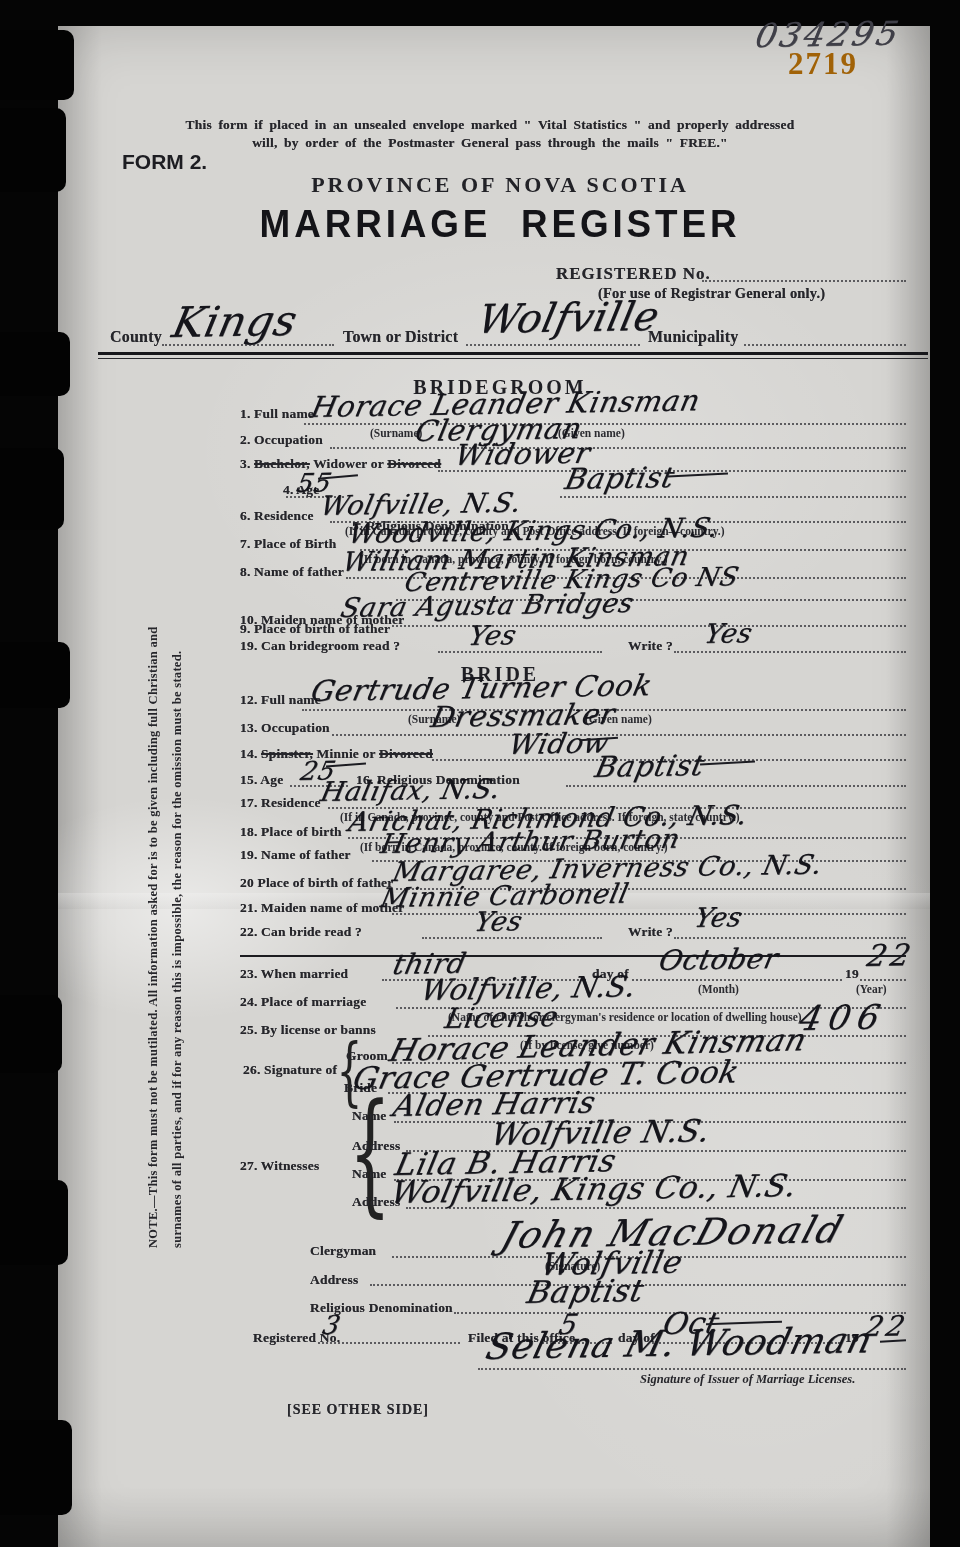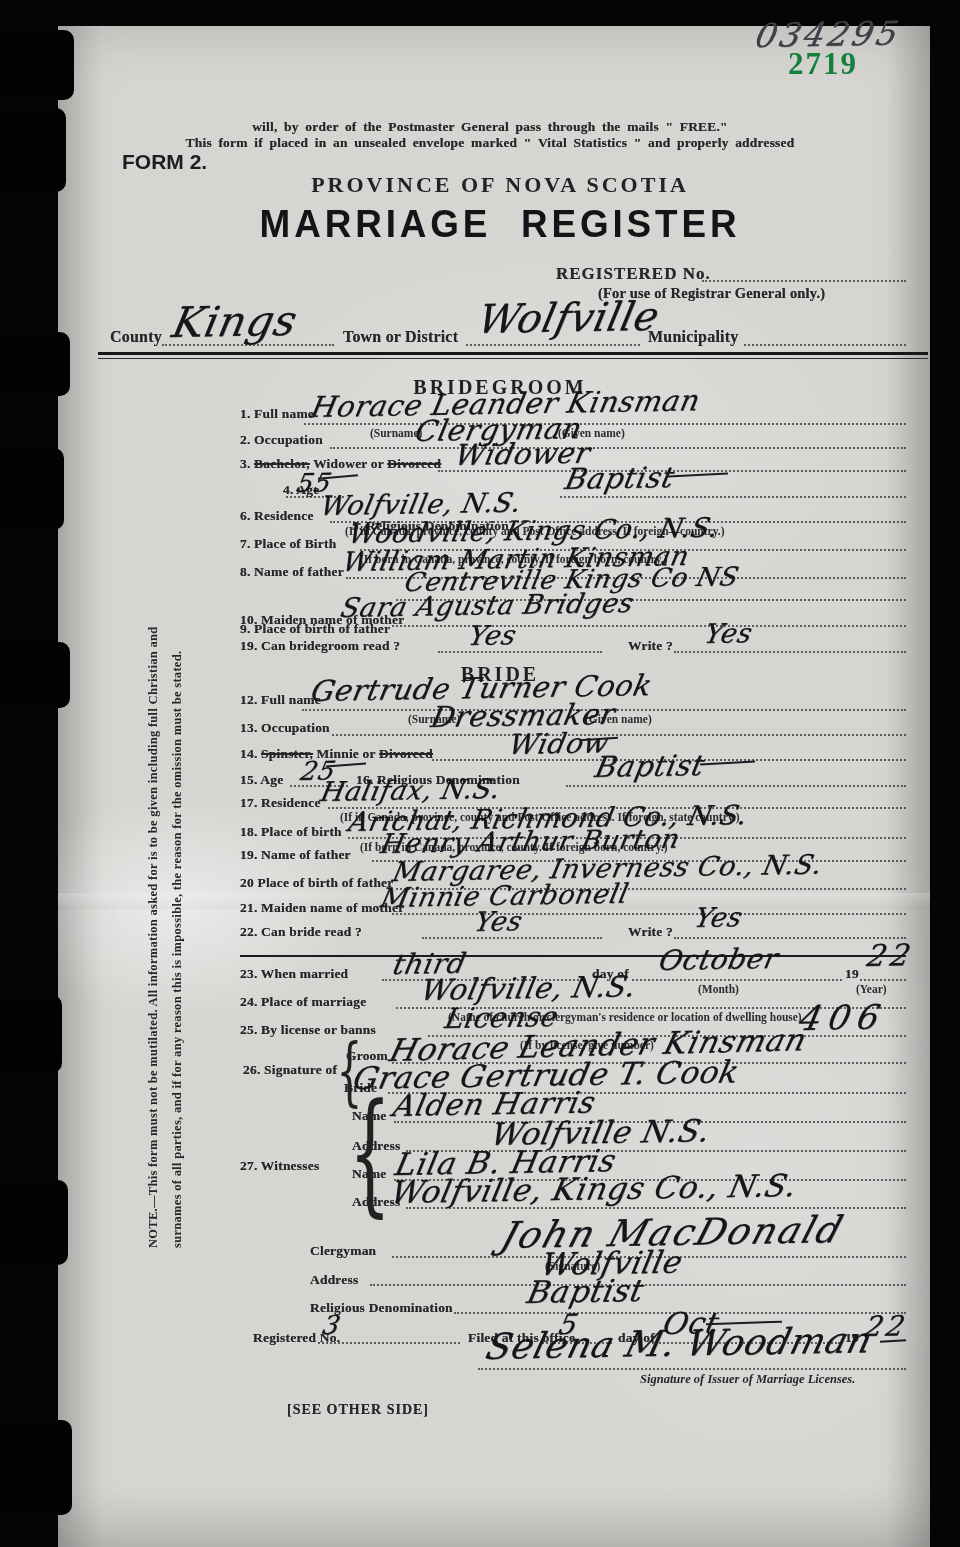--- a/index.html
+++ b/index.html
@@ -30,21 +30,21 @@
   .rule2{position:absolute;height:2px;background:#1c1c20;}
   .ruledbl{position:absolute;border-top:3px solid #17171b;border-bottom:1px solid #2a2a2e;height:3px;}
   
   .hw{font-family:"DejaVu Serif",serif;font-style:italic;color:#15151b;font-size:27px;
       transform:skewX(-13deg) rotate(-1deg);transform-origin:left bottom;letter-spacing:.5px;
       text-shadow:.5px .4px .6px rgba(18,18,24,.55);}
   .fl{position:absolute;border-top:2px solid #1c1c22;}
   .brace{position:absolute;font-family:"DejaVu Serif",serif;color:#222;font-weight:normal;line-height:1;}
   .vnote{position:absolute;writing-mode:vertical-rl;transform:rotate(180deg);
       font-family:"Liberation Serif",serif;font-weight:bold;font-size:12.5px;color:#26262b;letter-spacing:.3px;}
-  .stamp{font-family:"Liberation Serif",serif;font-weight:bold;color:#15803d;}
+  .stamp{font-family:"Liberation Serif",serif;font-weight:bold;color:#a16207;}
 </style>
 </head>
 <body>
 
 <div id="stage">
 
   <div class="paper"></div>
   <div class="crease"></div>
 
   <div class="tab" style="top:30px;height:70px;width:74px;"></div>
@@ -53,22 +53,22 @@
   <div class="tab" style="top:448px;height:82px;width:64px;"></div>
   <div class="tab" style="top:642px;height:66px;width:70px;"></div>
   <div class="tab" style="top:995px;height:78px;width:62px;"></div>
   <div class="tab" style="top:1180px;height:85px;width:68px;"></div>
   <div class="tab" style="top:1420px;height:95px;width:72px;"></div>
 
   <span class="abs hw" style="left:752px;top:16px;font-size:33px;letter-spacing:3px;color:#3f3f48;">034295</span>
   <span class="abs stamp" style="left:788px;top:46px;font-size:31px;letter-spacing:2px;">2719</span>
 
   <div class="abs lbl ctr" style="left:160px;top:117px;width:660px;word-spacing:3px;">
+    <span style="display:block;">This form if placed in an unsealed envelope marked " Vital Statistics " and properly addressed</span>
     <span style="display:block;margin-top:2px;">will, by order of the Postmaster General pass through the mails " FREE."</span>
-    <span style="display:block;">This form if placed in an unsealed envelope marked " Vital Statistics " and properly addressed</span>
   </div>
   <span class="abs" style="left:122px;top:150px;font-family:'Liberation Sans',sans-serif;font-weight:bold;font-size:21px;color:#1d1d22;">FORM 2.</span>
   <div class="abs ctr" style="left:180px;top:172px;width:640px;font-weight:bold;font-size:22px;letter-spacing:3px;color:#222227;">PROVINCE OF NOVA SCOTIA</div>
   <div class="abs ctr" style="left:160px;top:203px;width:680px;font-family:'Liberation Sans',sans-serif;font-weight:bold;font-size:38px;letter-spacing:4px;word-spacing:16px;color:#141418;transform:scaleX(.97);">MARRIAGE REGISTER</div>
 
   <span class="abs lbl" style="left:556px;top:264px;font-size:17px;letter-spacing:1px;">REGISTERED No.</span>
   <div class="dl" style="left:702px;top:280px;width:204px;"></div>
   <span class="abs lbl" style="left:598px;top:285px;font-size:14.5px;">(For use of Registrar General only.)</span>
 
   <span class="abs lbl" style="left:110px;top:328px;font-size:16px;">County</span>

